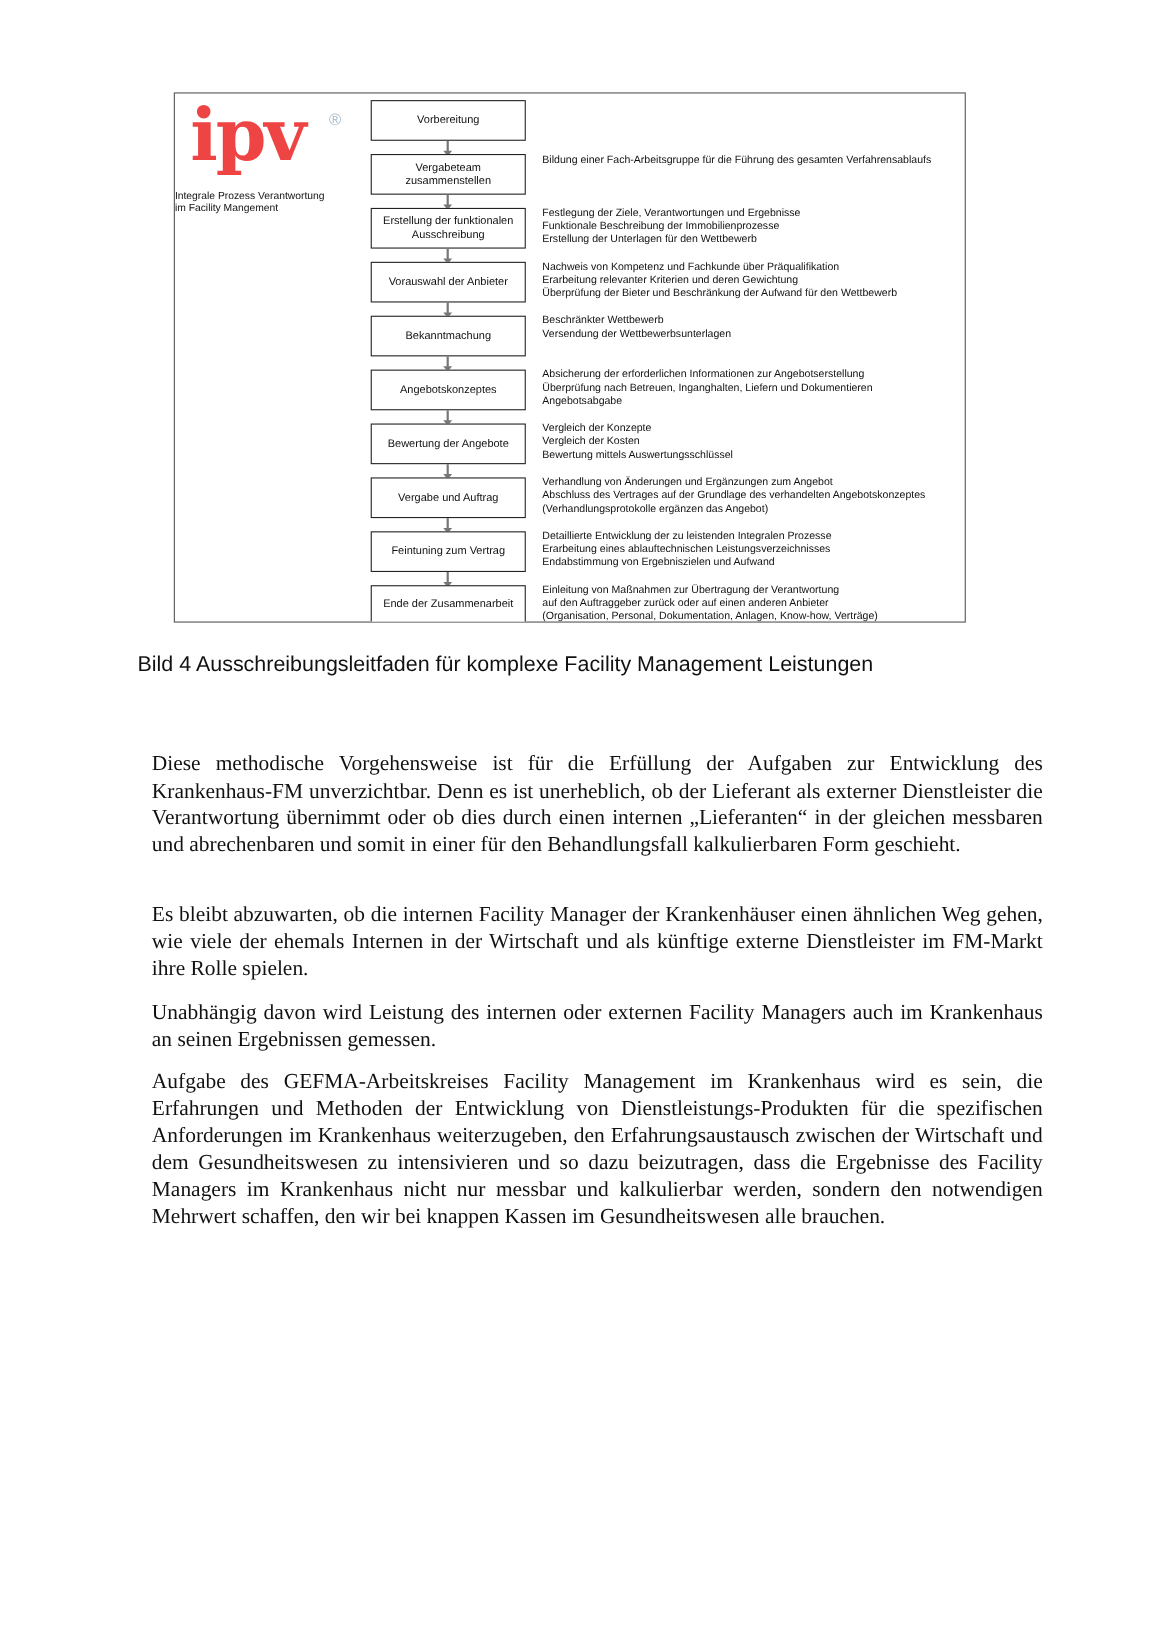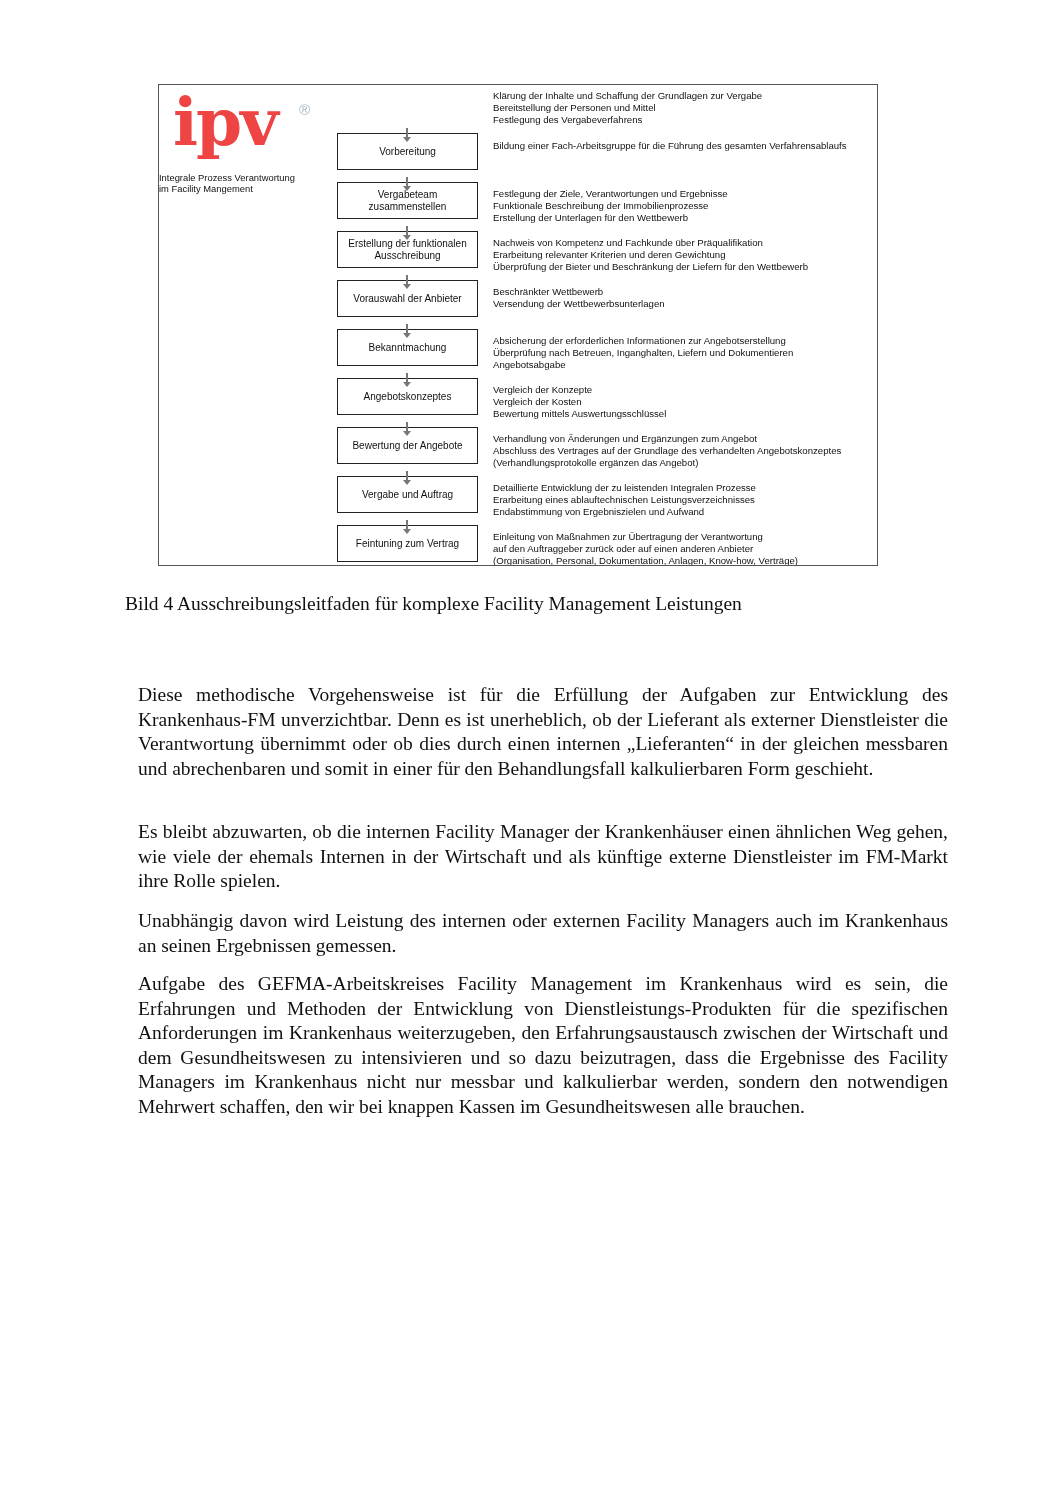--- a/index.html
+++ b/index.html
@@ -18,38 +18,38 @@
     font-family: "Liberation Sans", sans-serif; font-size: 15px; color: #a5b8c9;
   }
   .logo-caption {
     position: absolute; left: 0px; top: 87px; width: 168px; text-align: left;
     font-family: "Liberation Sans", sans-serif; font-size: 9.4px; line-height: 11px; color: #111;
   }
   .step {
     position: absolute; left: 178px; width: 141px; height: 37px;
     border: 1.5px solid #222; box-sizing: border-box; background: #fff;
     display: flex; align-items: center; justify-content: center; text-align: center;
-    font-family: "Liberation Sans", sans-serif; font-size: 10px; line-height: 12px; color: #111; margin-top: 42px;
+    font-family: "Liberation Sans", sans-serif; font-size: 10px; line-height: 12px; color: #111;
   }
   .arrow {
     position: absolute; left: 247px; width: 2px; height: 10px; background: #777;
   }
   .arrow::after {
     content: ""; position: absolute; left: -3px; bottom: -4px;
     border-left: 4px solid transparent; border-right: 4px solid transparent;
     border-top: 5px solid #777;
   }
   .desc {
     position: absolute; left: 334px; width: 380px;
     font-family: "Liberation Sans", sans-serif; font-size: 9.6px; line-height: 12.2px; color: #111;
   }
   .desc div { white-space: nowrap; }
   .caption {
     position: absolute; left: 125px; top: 593px;
-    font-family: Liberation Serif, serif; font-size: 19.5px; color: #111;
+    font-family: Liberation Sans, sans-serif; font-size: 19.5px; color: #111;
   }
   .para {
     position: absolute; left: 126px; width: 810px;
     font-family: "Liberation Serif", serif; font-size: 19.5px; line-height: 24.6px;
     color: #111; text-align: justify; margin: 12px;
   }
 </style>
 </head>
 <body>
 
@@ -74,37 +74,32 @@
   <div class="step" style="top:251px">Angebotskonzeptes</div>
   <div class="arrow" style="top:288px"></div>
   <div class="step" style="top:300px">Bewertung der Angebote</div>
   <div class="arrow" style="top:337px"></div>
   <div class="step" style="top:349px">Vergabe und Auftrag</div>
   <div class="arrow" style="top:386px"></div>
   <div class="step" style="top:398px">Feintuning zum Vertrag</div>
   <div class="arrow" style="top:435px"></div>
   <div class="step" style="top:447px; height:36px">Ende der Zusammenarbeit</div>
 
-  <div class="desc" style="top:5px">
-    <div>Klärung der Inhalte und Schaffung der Grundlagen zur Vergabe</div>
-    <div>Bereitstellung der Personen und Mittel</div>
-    <div>Festlegung des Vergabeverfahrens</div>
-  </div>
   <div class="desc" style="top:55px">
     <div>Bildung einer Fach-Arbeitsgruppe für die Führung des gesamten Verfahrensablaufs</div>
   </div>
   <div class="desc" style="top:103px">
     <div>Festlegung der Ziele, Verantwortungen und Ergebnisse</div>
     <div>Funktionale Beschreibung der Immobilienprozesse</div>
     <div>Erstellung der Unterlagen für den Wettbewerb</div>
   </div>
   <div class="desc" style="top:152px">
     <div>Nachweis von Kompetenz und Fachkunde über Präqualifikation</div>
     <div>Erarbeitung relevanter Kriterien und deren Gewichtung</div>
-    <div>Überprüfung der Bieter und Beschränkung der Liefern für den Wettbewerb</div>
+    <div>Überprüfung der Bieter und Beschränkung der Aufwand für den Wettbewerb</div>
   </div>
   <div class="desc" style="top:201px">
     <div>Beschränkter Wettbewerb</div>
     <div>Versendung der Wettbewerbsunterlagen</div>
   </div>
   <div class="desc" style="top:250px">
     <div>Absicherung der erforderlichen Informationen zur Angebotserstellung</div>
     <div>Überprüfung nach Betreuen, Inganghalten, Liefern und Dokumentieren</div>
     <div>Angebotsabgabe</div>
   </div>

